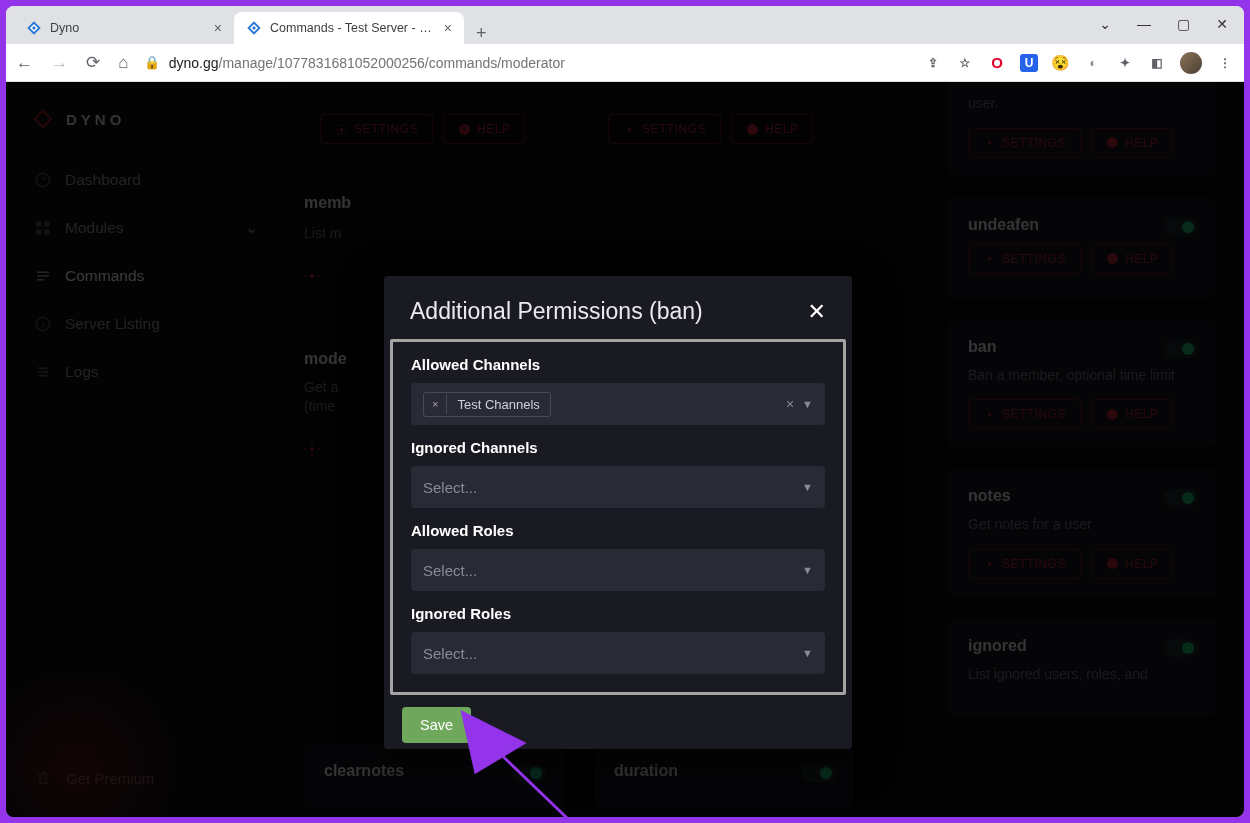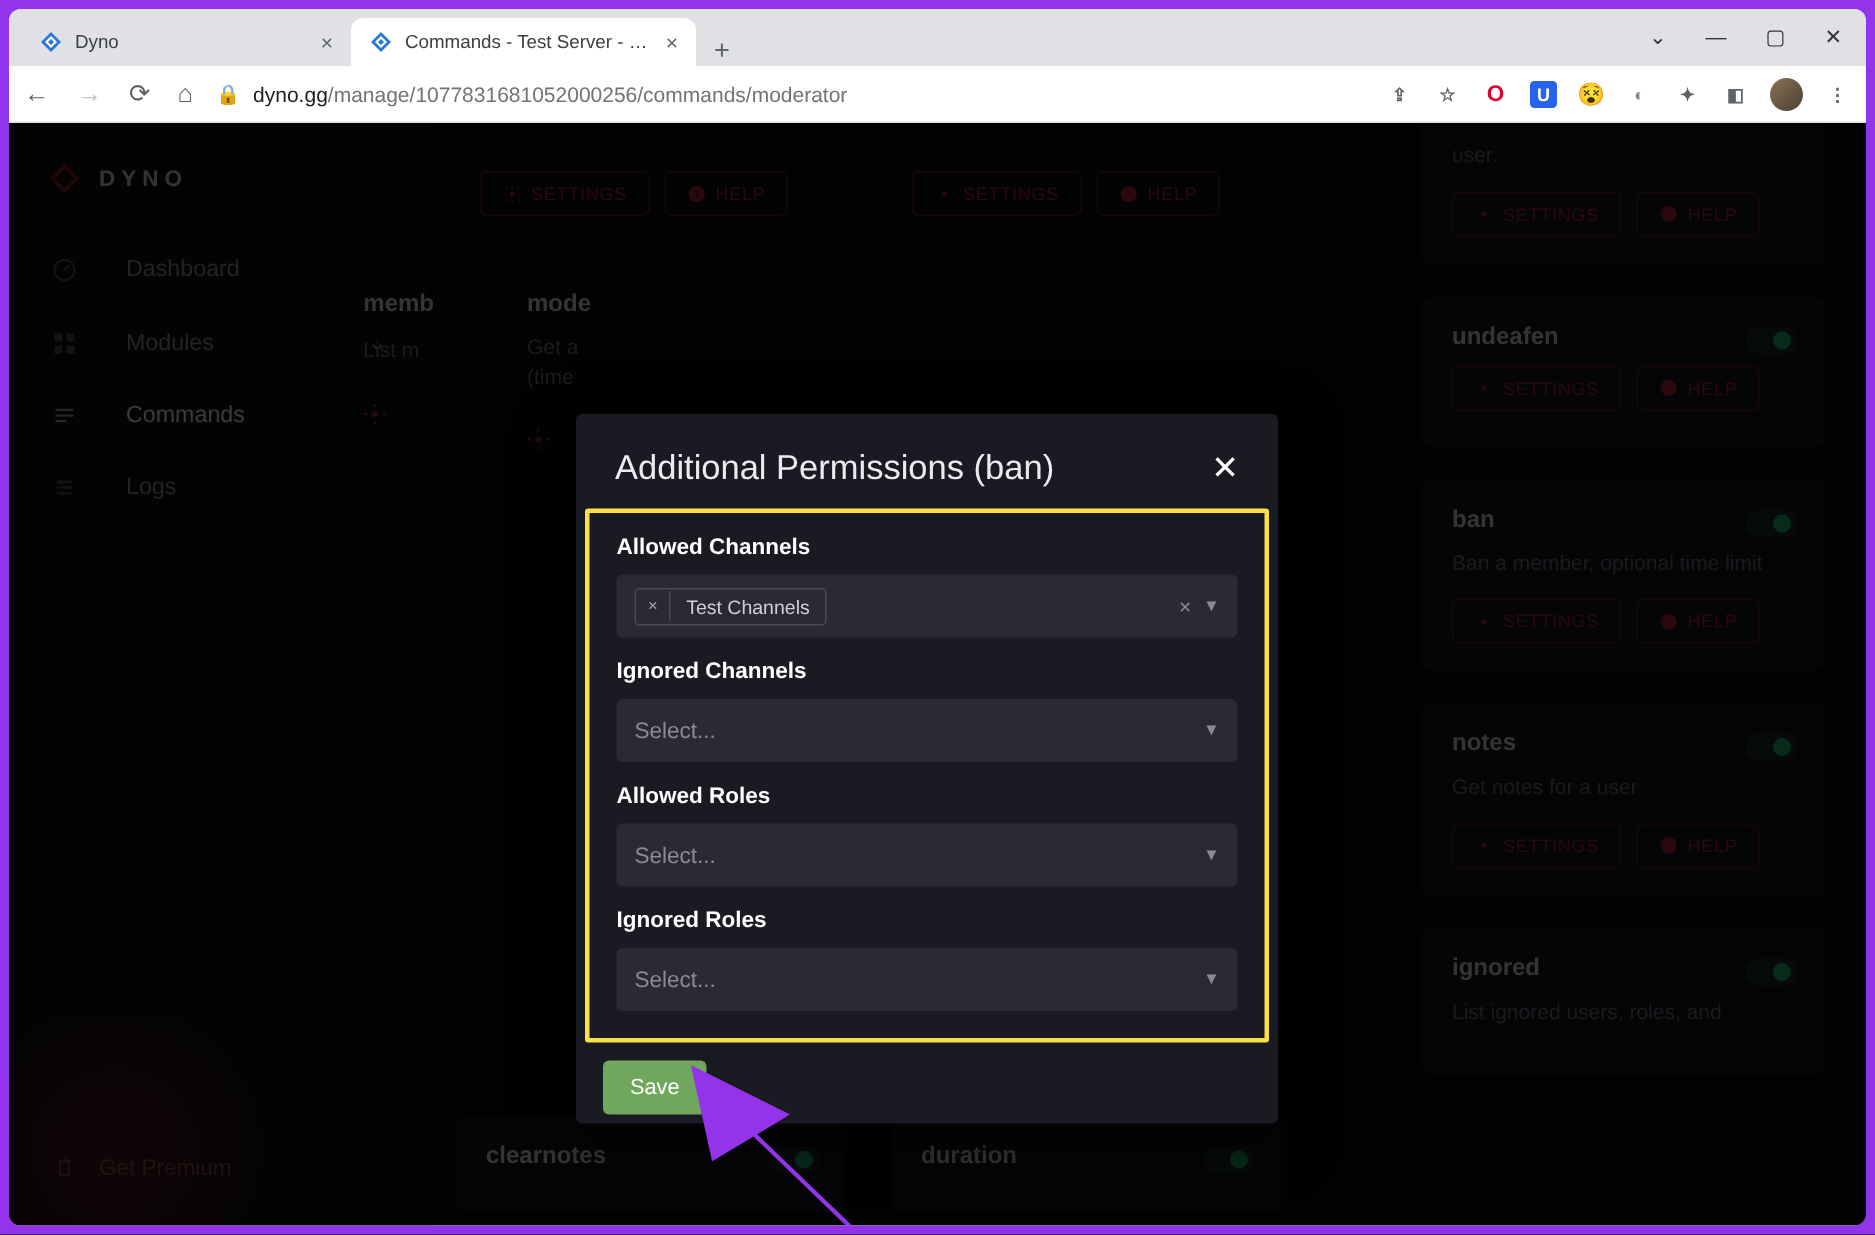--- a/index.html
+++ b/index.html
@@ -33,21 +33,21 @@
 
 
 .app { flex: 1; background: #0a0a0f; display: flex; position: relative; overflow: hidden; }
 .dim-overlay { position: absolute; inset: 0; background: rgba(0,0,0,0.75); z-index: 5; }
 
 
 .sidebar { width: 280px; background: #0d0d12; padding: 14px 0; position: relative; z-index: 1; }
 .logo-row { display: flex; align-items: center; gap: 10px; padding: 10px 24px 24px; }
 .logo-mark { width: 26px; height: 26px; }
 .logo-text { color: #ccc; font-weight: 800; letter-spacing: 4px; font-size: 15px; }
-.side-item { display: flex; align-items: center; gap: 32px; padding: 15px 28px; color: #8a8a95; font-size: 15.5px; cursor: pointer; }
+.side-item { display: flex; align-items: center; gap: 13px; padding: 15px 28px; color: #8a8a95; font-size: 15.5px; cursor: pointer; }
 .side-item.active { color: #e6e6ec; }
 .side-item .side-ico { width: 18px; height: 18px; opacity: 0.7; }
 .side-item .chev { margin-left: auto; }
 .premium-row { position: absolute; bottom: 18px; left: 0; right: 0; display: flex; align-items: center; gap: 14px; padding: 12px 28px; color: #7a4a4a; font-size: 15px; }
 .red-glow { position: absolute; bottom: -40px; left: -60px; width: 260px; height: 180px; background: radial-gradient(circle, rgba(180,30,40,0.35), transparent 70%); }
 
 
 .content { flex: 1; padding: 20px 30px; position: relative; z-index: 1; color: #888; }
 .card { background: #15151c; border-radius: 6px; padding: 18px 20px; position: relative; min-height: 100px; }
 .card-title { color: #d0d0d8; font-weight: 700; font-size: 16px; margin-bottom: 10px; }
@@ -56,21 +56,21 @@
 .toggle::after { content: ''; width: 12px; height: 12px; border-radius: 50%; background: #1aab6b; margin-left: 18px; }
 .btn-row { display: flex; gap: 10px; }
 .btn-ghost { border: 1px solid #5a1b24; color: #a62233; background: transparent; padding: 7px 14px; border-radius: 4px; font-size: 12px; display: flex; align-items: center; gap: 6px; letter-spacing: 0.5px; }
 .btn-ghost .bi { width: 13px; height: 13px; }
 
 
 .modal { position: absolute; top: 194px; left: 378px; width: 468px; background: #1a1a23; border-radius: 4px; z-index: 50; padding: 0; box-shadow: 0 10px 40px rgba(0,0,0,0.6); }
 .modal-head { display: flex; justify-content: space-between; align-items: center; padding: 22px 26px 14px; }
 .modal-title { color: #eaeaf0; font-size: 23px; font-weight: 500; }
 .modal-close { color: #fff; font-size: 22px; cursor: pointer; }
-.modal-body-wrap { border: 3px solid #fde047; border-radius: 2px; margin: 0 6px; padding: 14px 18px 18px; }
+.modal-body-wrap { border: 3px solid #a3a3a3; border-radius: 2px; margin: 0 6px; padding: 14px 18px 18px; }
 .field-group { margin-bottom: 14px; }
 .field-label { color: #fff; font-weight: 700; font-size: 15px; margin-bottom: 10px; }
 .select-box { background: #2a2a36; border-radius: 4px; height: 42px; display: flex; align-items: center; padding: 0 12px; color: #8b8b96; font-size: 15px; position: relative; }
 .select-box .dd-caret { margin-left: auto; font-size: 11px; color: #8b8b96; }
 .select-box .clear-x { color: #8b8b96; font-size: 14px; margin-right: 8px; }
 .chip { display: flex; align-items: center; border: 1px solid #4a4a56; border-radius: 3px; overflow: hidden; }
 .chip .chip-x { padding: 4px 8px; border-right: 1px solid #4a4a56; font-size: 11px; color: #aaa; cursor: pointer; }
 .chip .chip-label { padding: 4px 10px; font-size: 13px; color: #d0d0d8; }
 .select-placeholder { color: #8b8b96; }
 .save-btn { background: #6fa85c; color: #fff; border: none; padding: 10px 18px; border-radius: 4px; font-size: 14.5px; margin: 12px 0 6px 18px; cursor: pointer; }
@@ -170,20 +170,27 @@
         <span class="chev">⌄</span>
       </div>
       <div class="side-item active">
         <svg class="side-ico" viewBox="0 0 24 24">
             <path d="M4 7h16 M4 12h16 M4 17h10" stroke="#ccc" stroke-width="2"></path>
           </svg>
         <span>Commands</span>
       </div>
       <div class="side-item">
         <svg class="side-ico" viewBox="0 0 24 24">
+            <circle cx="12" cy="12" r="9" fill="none" stroke="#666" stroke-width="2"></circle>
+            <path d="M12 8v0 M12 11v5" stroke="#666" stroke-width="2"></path>
+          </svg>
+        <span>Server Listing</span>
+      </div>
+      <div class="side-item">
+        <svg class="side-ico" viewBox="0 0 24 24">
             <path d="M5 7h14 M5 12h14 M5 17h14" stroke="#666" stroke-width="2"></path>
             <circle cx="8" cy="7" r="2" fill="#666"></circle>
             <circle cx="16" cy="12" r="2" fill="#666"></circle>
             <circle cx="10" cy="17" r="2" fill="#666"></circle>
           </svg>
         <span>Logs</span>
       </div>
       <div class="premium-row">
         <svg width="18" height="18" viewBox="0 0 24 24">
             <path d="M6 7h12 M8 7v12h8V7 M10 4h4v3" fill="none" stroke="#7a4a4a" stroke-width="1.5"></path>
@@ -298,21 +305,21 @@
               </button>
           </div>
         </div>
         <div class="card" style="min-height:60px;">
           <div class="toggle"></div>
           <div class="card-title">ignored</div>
           <div class="card-desc">List ignored users, roles, and</div>
         </div>
       </div>
 
-      <div style="position:absolute; left:18px; top:112px; width:90px; display:flex; flex-direction:row; gap:62px;justify-content:flex-end;">
+      <div style="position:absolute; left:18px; top:112px; width:90px; display:flex; flex-direction:column; gap:62px;">
         <div>
           <div class="card-title">memb</div>
           <div class="card-desc" style="margin-top:12px">List m</div>
           <svg class="bi" viewBox="0 0 24 24" style="width:16px;height:16px;margin-top:10px">
               <circle cx="12" cy="12" r="3" fill="#a62233"></circle>
               <path d="M12 2v3M12 19v3M4 12H1M23 12h-3" stroke="#a62233" stroke-width="2"></path>
             </svg>
         </div>
         <div>
           <div class="card-title">mode</div>

